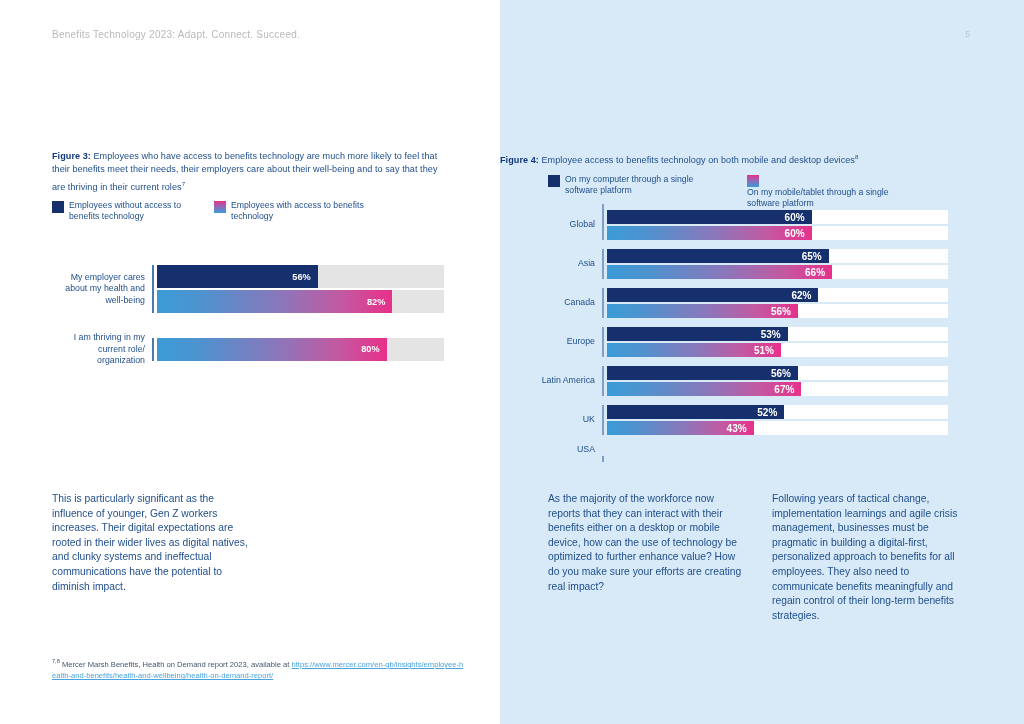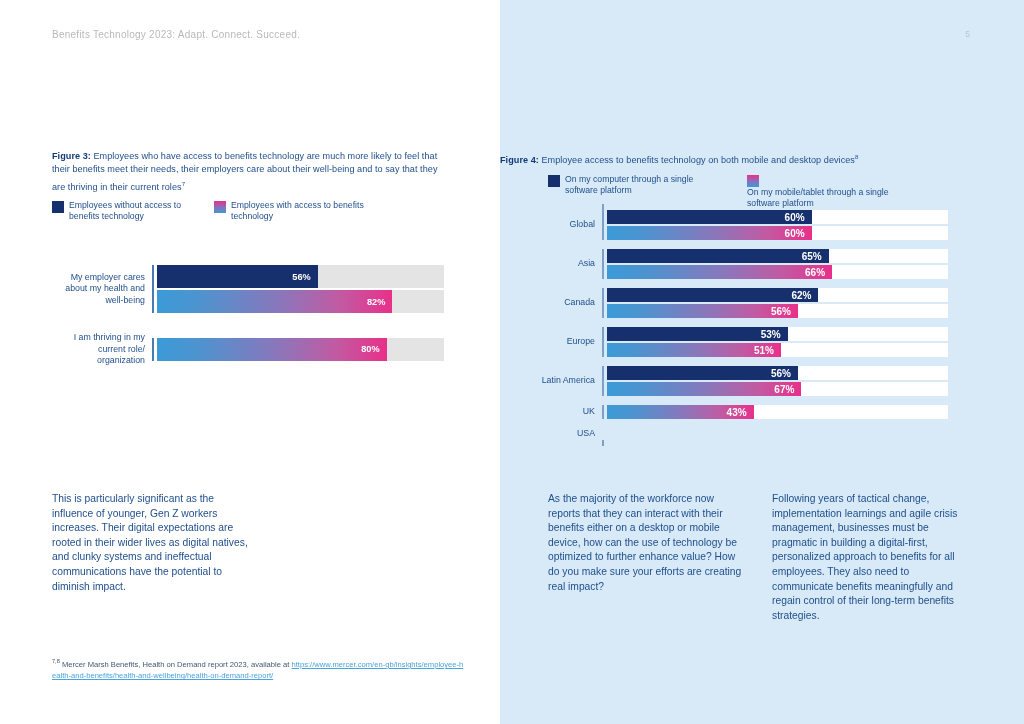--- a/index.html
+++ b/index.html
@@ -377,20 +377,25 @@
           </div>
         </div>
       </div>
 
       <div class="row-gap-r"></div>
 
       <div class="chart-row">
         <div class="cat-label">UK</div>
         <div class="bars">
           <div class="track">
+            <div class="bar bar-navy" style="width:52%">
+              <span class="bar-value">52%</span>
+            </div>
+          </div>
+          <div class="track">
             <div class="bar bar-grad" style="width:43%">
               <span class="bar-value">43%</span>
             </div>
           </div>
         </div>
       </div>
 
       <div class="row-gap-r"></div>
 
       <div class="chart-row">

